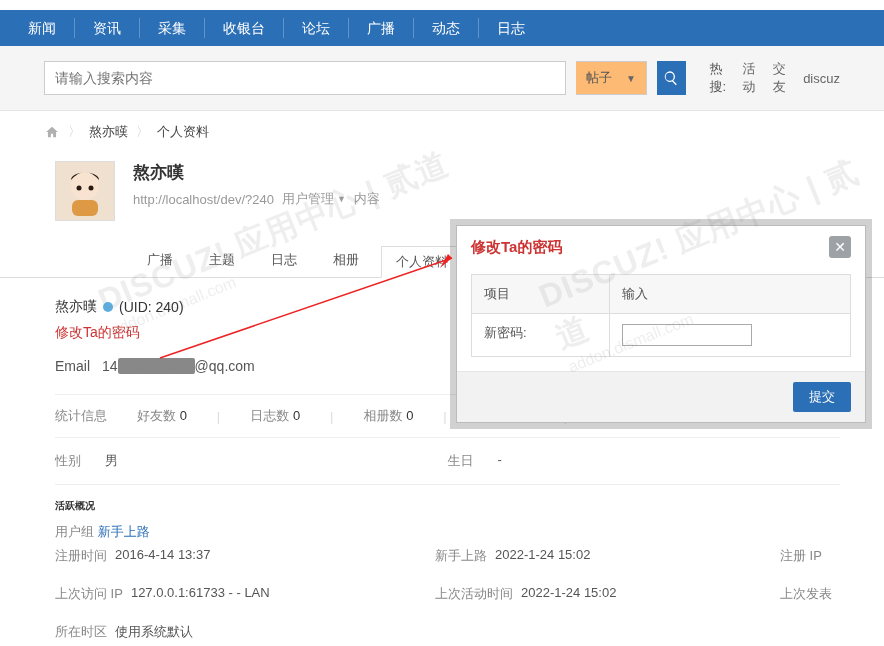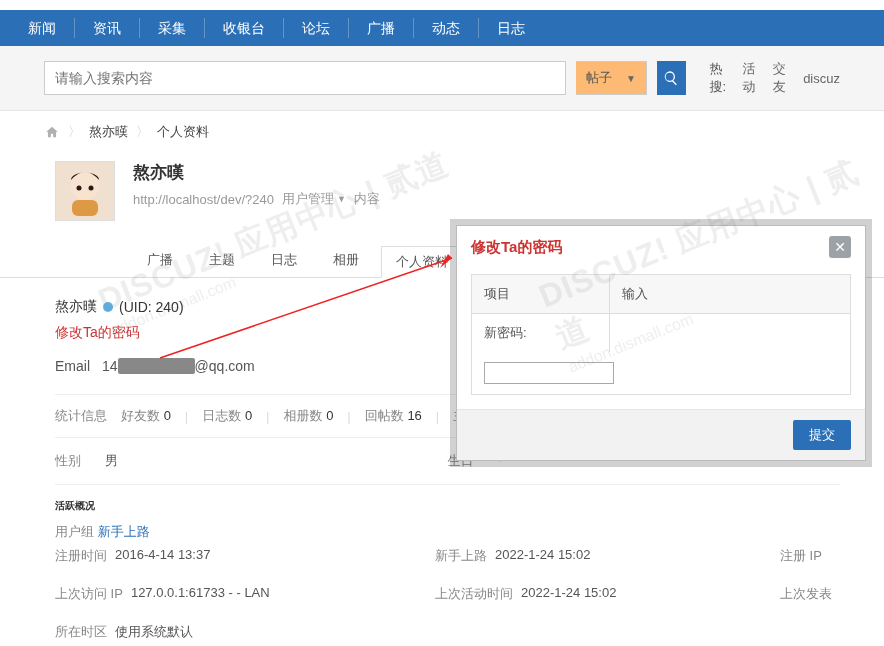--- a/index.html
+++ b/index.html
@@ -48,21 +48,21 @@
 .underline { border-bottom: 1px solid #ddd; margin-left: -55px; margin-right: -44px; }
 
 
 .info { padding: 20px 0; }
 .urow { font-size: 14px; color: #333; margin-bottom: 8px; display: flex; align-items: center; gap: 6px; }
 .urow .sdot { width: 10px; height: 10px; border-radius: 50%; background: #5db0e6; display: inline-block; }
 .chgpw { color: #c33; font-size: 14px; cursor: pointer; margin-bottom: 16px; display: inline-block; }
 .emailrow { display: flex; align-items: center; gap: 12px; font-size: 14px; color: #555; margin-bottom: 20px; }
 .emailrow .blur { background: #888; color: #888; border-radius: 2px; padding: 0 14px; user-select: none; }
 
-.stats { display: flex; align-items: center; gap: 14px; font-size: 13px; color: #555; border-top: 1px solid #eee; border-bottom: 1px solid #eee; padding: 12px 0; }
+.stats { display: flex; align-items: center; gap: 30px; font-size: 13px; color: #555; border-top: 1px solid #eee; border-bottom: 1px solid #eee; padding: 12px 0; }
 .stats .lbl { color: #888; }
 .stats .val { color: #333; }
 .stats .vsep { color: #ddd; }
 
 .kv2 { display: flex; padding: 14px 0; font-size: 13px; color: #555; border-bottom: 1px solid #eee; }
 .kv2 .col { flex: 1; display: flex; gap: 10px; }
 .kv2 .k { color: #888; width: 40px; }
 
 .acth { font-size: 10px; font-weight: bold; color: #333; padding: 14px 0 10px; }
 .ugline { font-size: 13px; padding-bottom: 6px; }
@@ -71,21 +71,21 @@
 .actgrid .cell { display: flex; gap: 8px; }
 .actgrid .k { color: #888; }
 
 
 .modal { position: absolute; width: 410px; right: 18px; top: 225px; background: #fff; box-shadow: 0 0 0 6px rgba(0,0,0,0.18); border: 1px solid #bbb; }
 .mhdr { padding: 10px 14px; display: flex; justify-content: space-between; align-items: center; }
 .mhdr .tt { color: #c33; font-size: 15px; font-weight: bold; }
 .closebtn { width: 22px; height: 22px; background: #9da2a7; color: #fff; border-radius: 3px; display: flex; align-items: center; justify-content: center; cursor: pointer; font-size: 14px; }
 .mtbl { margin: 6px 14px 14px; border: 1px solid #ddd; }
 .mtbl .mrow { display: flex; }
-.mtbl .mrow + .mrow { border-top: 1px solid #ddd; flex-direction: column; }
+.mtbl .mrow + .mrow { border-top: 1px solid #ddd; }
 .mtbl .mc { padding: 10px 12px; font-size: 13px; color: #555; }
 .mtbl .mc1 { width: 138px; border-right: 1px solid #ddd; }
 .mtbl .mc2 { flex: 1; }
 .mtbl .mhead { background: #f7f7f7; }
 .minput { width: 130px; height: 22px; border: 1px solid #aaa; padding: 0 4px; }
 .mfoot { background: #f2f2f2; padding: 10px 14px; display: flex; justify-content: flex-end; border-top: 1px solid #e5e5e5; }
 .submitbtn { background: #2b6fb6; color: #fff; padding: 6px 16px; font-size: 13px; cursor: pointer; border-radius: 2px; }
 
 
 .arrow { position: absolute; left: 152px; top: 250px; width: 320px; height: 120px; pointer-events: none; }

